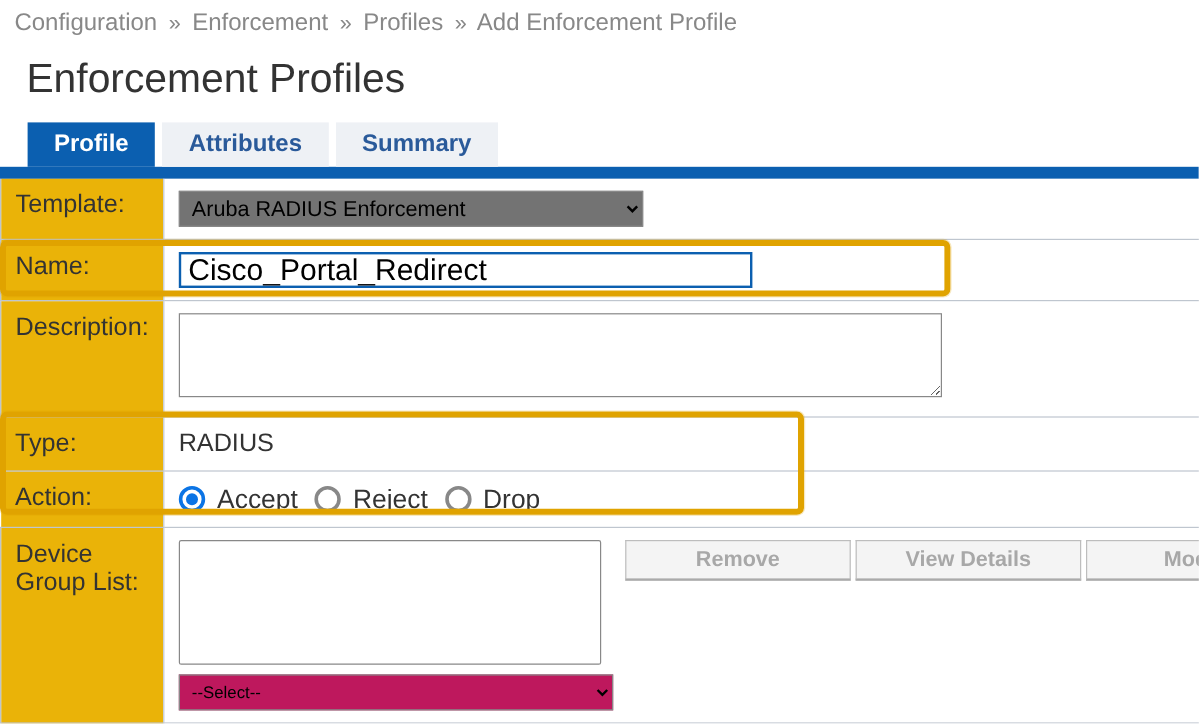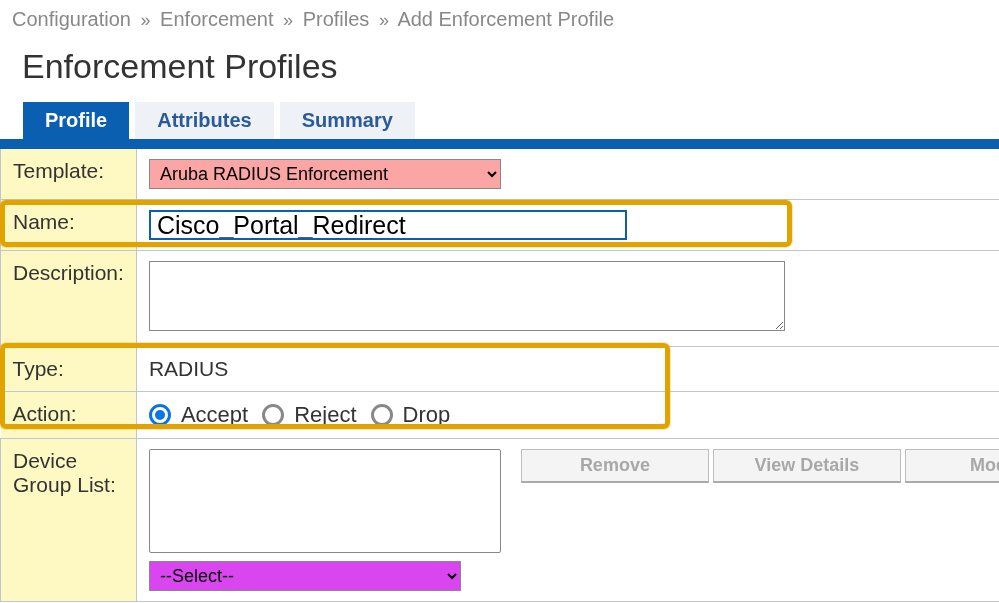--- a/index.html
+++ b/index.html
@@ -44,33 +44,33 @@
 
   
   .form-table { width: 100%; border-collapse: collapse; }
   .form-table td {
     border: 1px solid #bfc6cf;
     padding: 10px 12px;
     vertical-align: top;
     font-size: 21px;
   }
   .form-table tr:first-child td { border-top: none; }
-  .label-cell { width: 298px; background: #fef9c3; }
+  .label-cell { width: 298px; background: #eab308; }
   .value-cell { background: #fff; }
 
   
   select.wide {
-    width: 352px; height: 30px;
+    width: 387px; height: 30px;
     font-size: 18px; padding: 2px 6px;
-    border: 1px solid #888; background: #fca5a5;
+    border: 1px solid #888; background: #737373;
   }
   select.sel2 {
-    width: 312px; height: 30px;
-    font-size: 18px; padding: 2px 6px;
-    border: 1px solid #888; background: #d946ef;
+    width: 362px; height: 30px;
+    font-size: 14px; padding: 2px 6px;
+    border: 1px solid #888; background: #be185d;
   }
   input[type=text].name-input {
     width: 478px; height: 30px;
     border: 2px solid #0b5fb0;
     font-size: 25px; padding: 2px 6px;
   }
   textarea.desc {
     width: 636px; height: 70px;
     border: 1px solid #888;
     font-size: 18px; padding: 4px;

